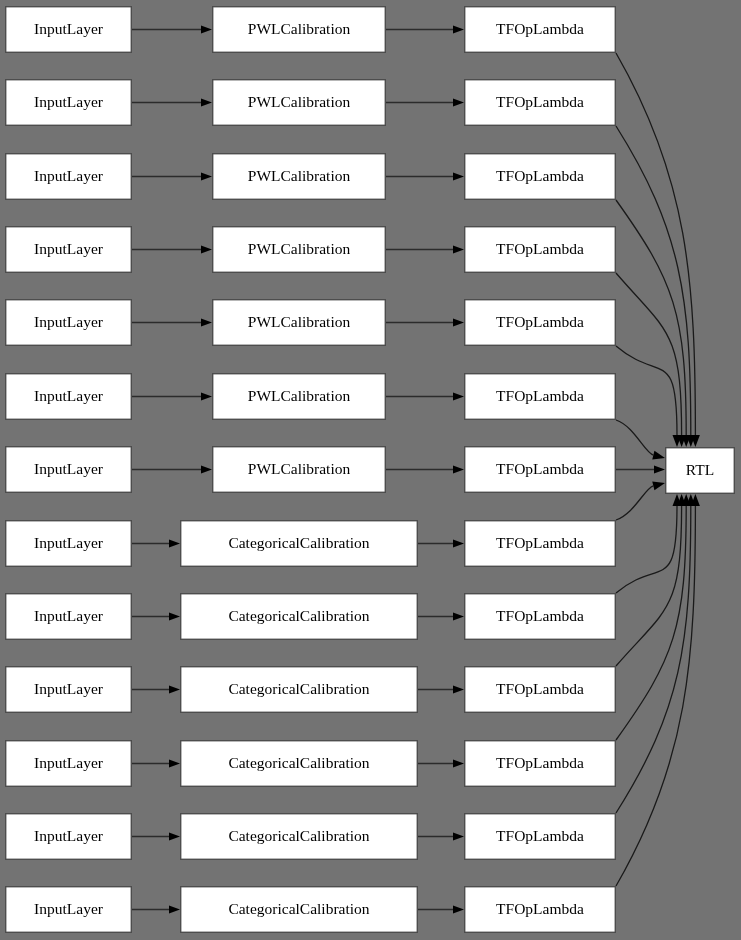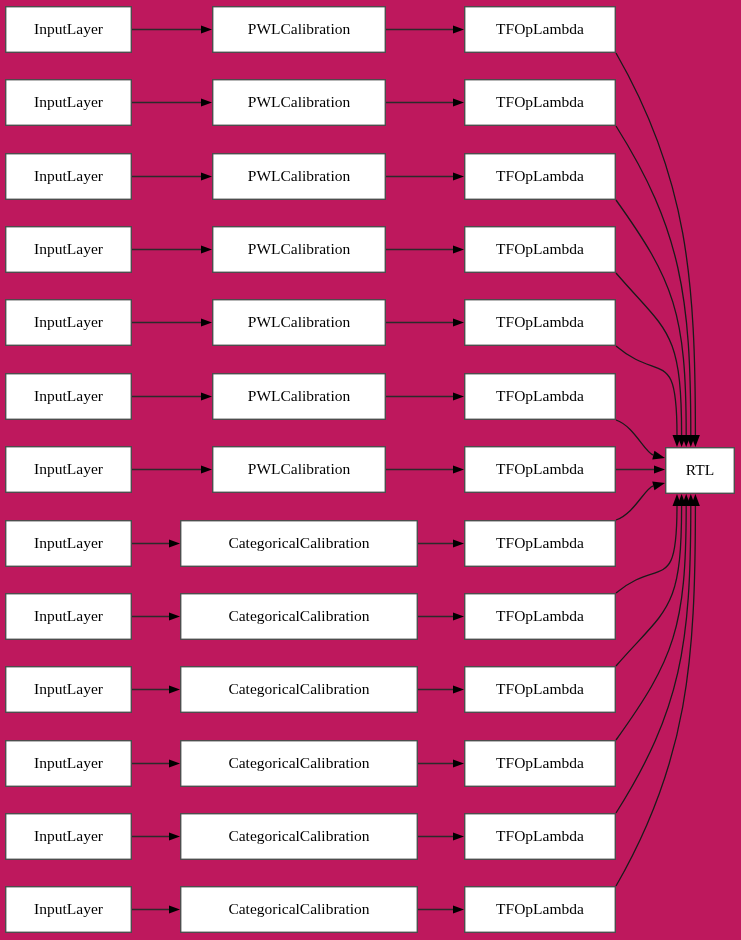--- a/index.html
+++ b/index.html
@@ -7,21 +7,21 @@
     padding: 0;
     background: #ffffff;
   }
   body {
     font-family: "Liberation Serif", "DejaVu Serif", serif;
   }
   #diagram-root {
     position: relative;
     width: 741px;
     height: 940px;
-    background: #be185d;
+    background: #737373;
     overflow: hidden;
   }
   svg#graph {
     display: block;
     width: 741px;
     height: 940px;
   }
   .node-box {
     fill: #ffffff;
     stroke: #4d4d4d;

